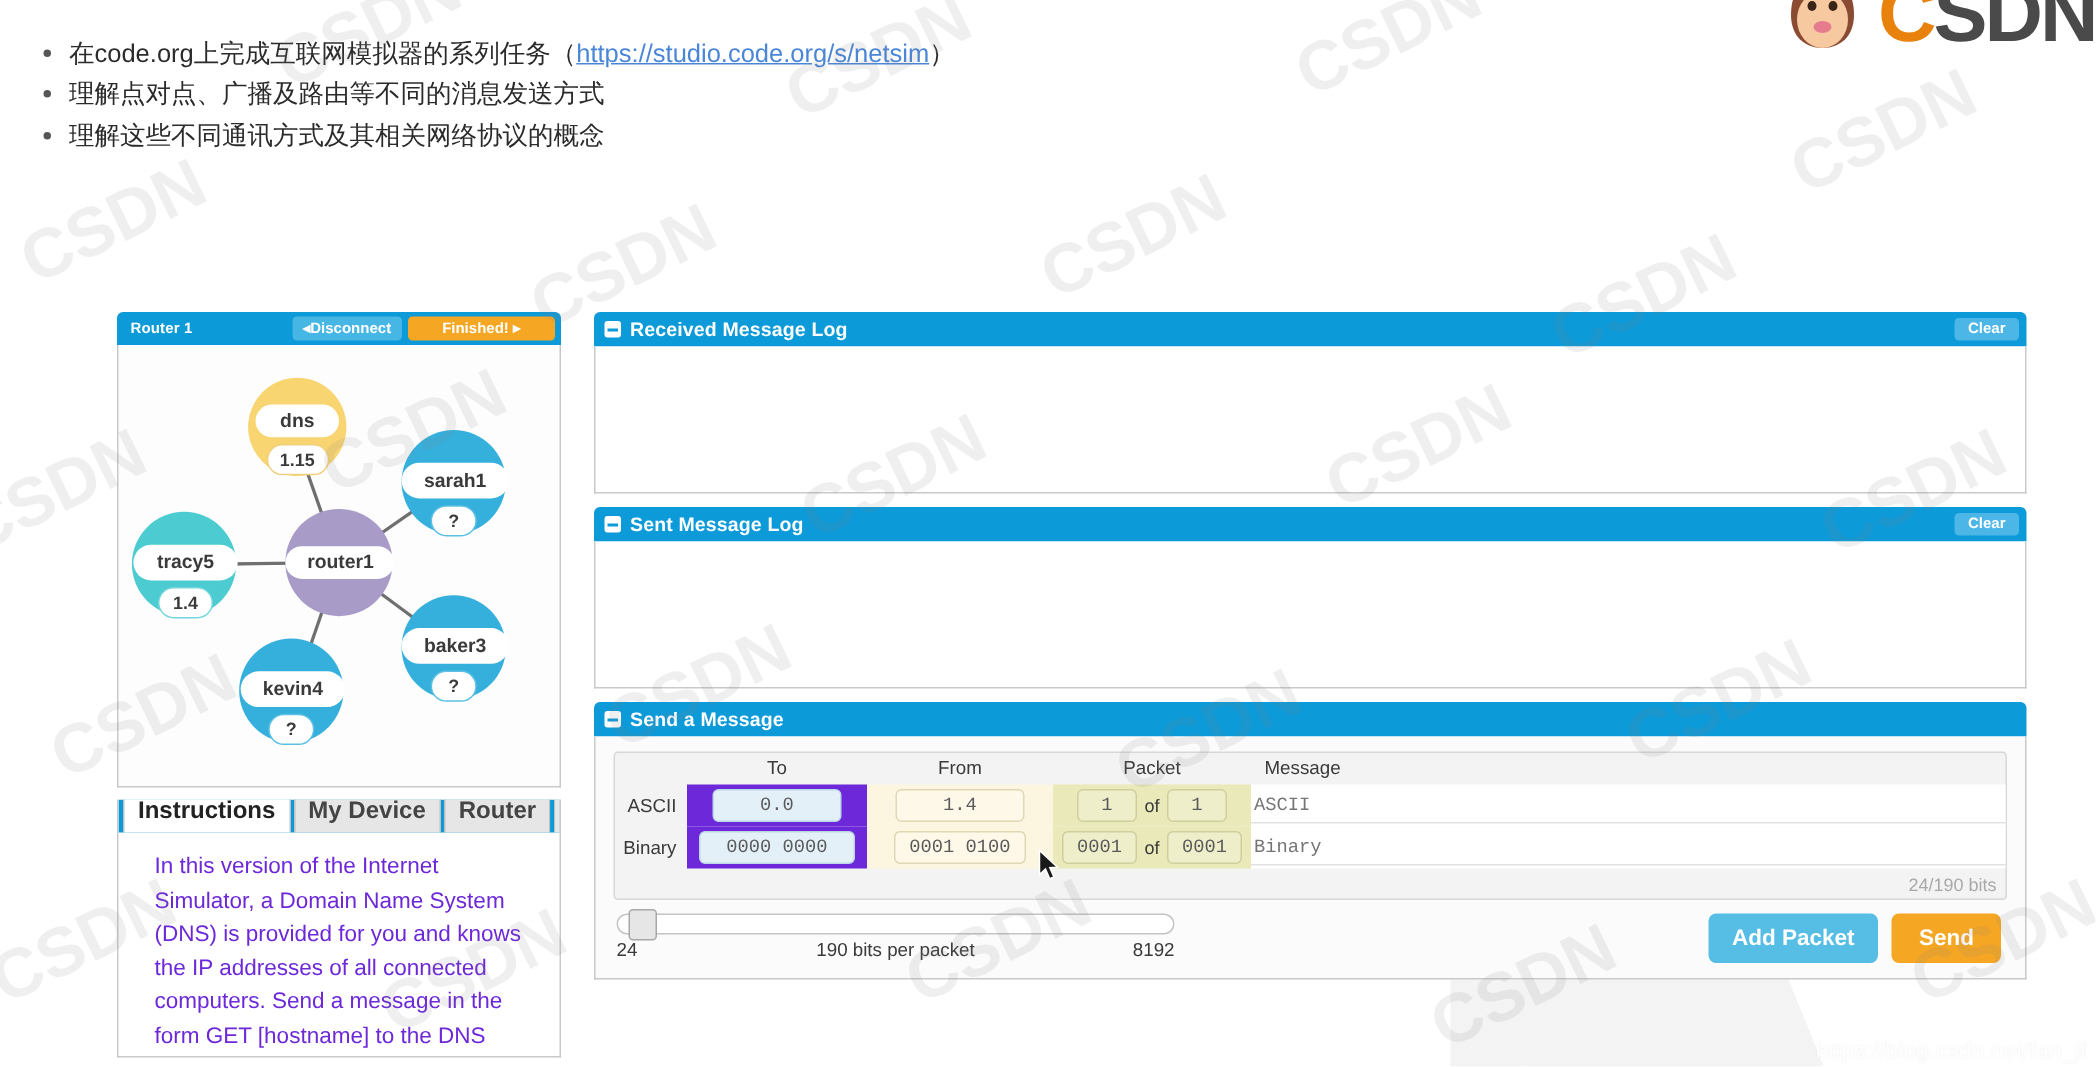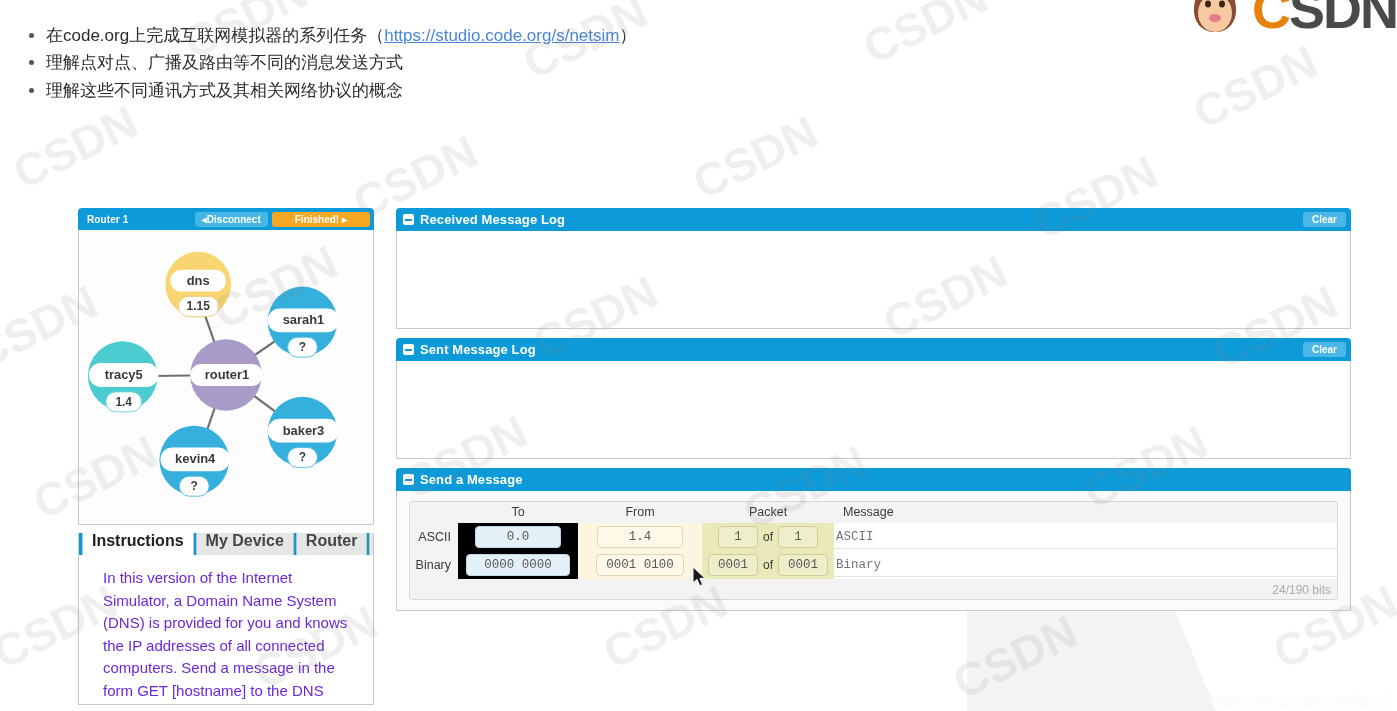--- a/index.html
+++ b/index.html
@@ -76,21 +76,21 @@
       padding:2px 9px;border:none;}
   .logbody{background:#fff;border:1px solid #c9c9c9;border-top:none;height:98px;}
 
   .sendbody{background:#fbfbfb;border:1px solid #c9c9c9;border-top:none;padding:10px 12px 10px;}
   .fieldbox{border:1px solid #d7d7d7;background:#f3f3f3;border-radius:3px;padding:0 0 2px;}
   .grid{display:grid;grid-template-columns:48px 120px 124px 132px 1fr;align-items:center;}
   .colhdr{font-size:12.5px;color:#3a3a3a;text-align:center;padding:3px 0 4px;}
   .colhdr.msg{text-align:left;padding-left:9px;}
   .rowlab{font-size:12.5px;color:#3a3a3a;text-align:right;padding-right:7px;}
   .cell{padding:2px 0;display:flex;align-items:center;justify-content:center;height:28px;}
-  .cell.to{background:#000000;} .cell.from{background:#fcf5e0;} .cell.pk{background:#e9e9b9;}
+  .cell.to{background:#6d28d9;} .cell.from{background:#fcf5e0;} .cell.pk{background:#e9e9b9;}
   .cell.msgc{background:#fff;justify-content:flex-start;padding-left:0;}
   .inp{font-family:"Liberation Mono",monospace;font-size:12.5px;color:#5a5a5a;text-align:center;
       border:1px solid #cfcfcf;border-radius:4px;background:#fff;height:22px;line-height:20px;
       width:86px;}
   .inp.to{background:#e3f0f8;border-color:#bdd7e6;}
   .inp.from{background:#fdf8e8;border-color:#e0d7b4;}
   .inp.pk{background:#eeeeca;border-color:#cfcf9e;width:40px;}
   .inp.binto{width:104px;} .inp.binfrom{width:88px;} .inp.binpk{width:50px;}
   .ofword{font-size:12px;color:#3a3a3a;margin:0 5px;}
   .msginp{border:none;border-bottom:1px solid #e2e2e2;background:transparent;height:24px;
@@ -320,20 +320,35 @@
               <input class="inp pk binpk" value="0001" style="">
             </div>
             <div class="cell msgc">
                 <input class="msginp" placeholder="Binary" style="">
               </div>
           </div>
 
           <div class="bitcount">24/190 bits</div>
         </div>
 
+        <div class="bottomrow">
+          <div class="sliderwrap">
+            <div class="track"></div>
+            <div class="thumb"></div>
+            <div class="sliderlabels">
+              <span>24</span>
+              <span>8192</span>
+            </div>
+            <div class="sl-mid">190 bits per packet</div>
+          </div>
+          <div class="actions">
+            <button class="btn-add">Add Packet</button>
+            <button class="btn-send">Send</button>
+          </div>
+        </div>
       </div>
     </div>
   </div>
 </div>
 
 <svg class="cursor" width="15" height="22" viewBox="0 0 15 22">
   <path d="M1 1 L1 17 L5 13.4 L7.8 19.8 L10.6 18.6 L7.9 12.4 L13 12.2 Z" fill="#1a1a1a" stroke="#ffffff" stroke-width="1"></path>
 </svg>
 
 </body></html>

